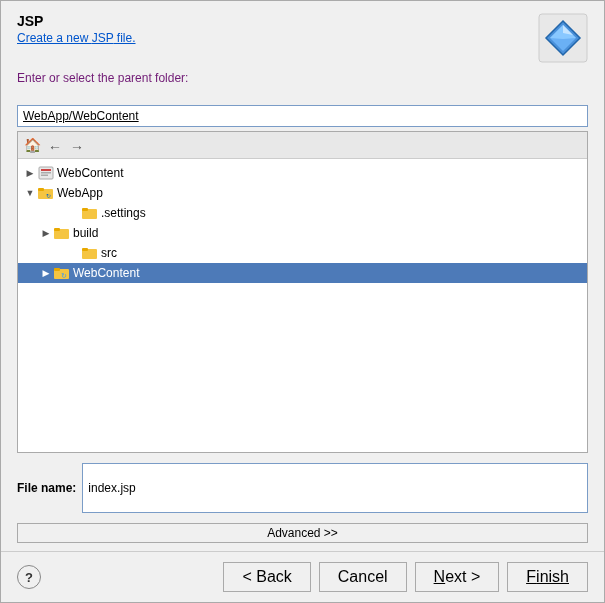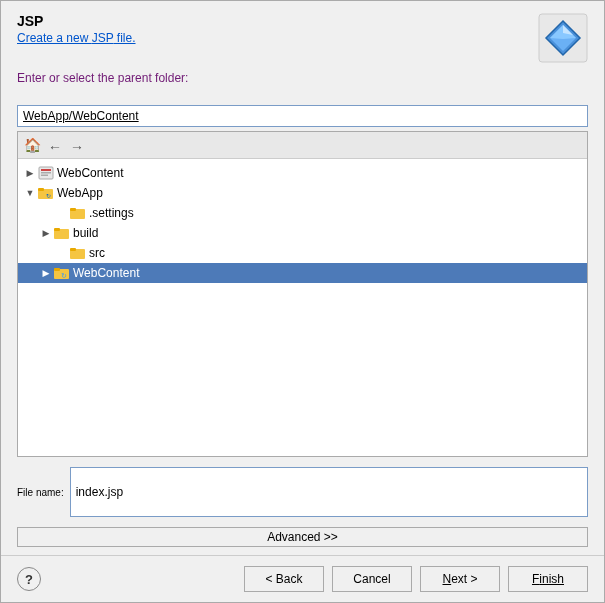--- a/index.html
+++ b/index.html
@@ -164,33 +164,34 @@
       flex-shrink: 0;
     }
 
     .item-label {
       color: #000;
       font-size: 12px;
     }
 
     .indent-1 { padding-left: 4px; }
     .indent-2 { padding-left: 20px; }
-    .indent-3 { padding-left: 36px; }
+    .indent-3 { padding-left: 48px; }
 
     .file-name-row {
       display: flex;
       align-items: center;
       margin-top: 10px;
       gap: 6px;
     }
 
     .file-name-label {
-      font-size: 10px;
+      font-size: 12px;
       color: #000;
       white-space: nowrap;
+      font-weight: bold;
     }
 
     .file-name-input {
       flex: 1;
       border: 1px solid #7a9cc7;
       padding: 17px 5px;
       font-size: 12px;
       background: white;
       color: #000;
       outline: none;
@@ -236,21 +237,21 @@
       color: #333;
     }
 
     .footer-right {
       display: flex;
       gap: 8px;
     }
 
     .footer-btn {
       padding: 5px 18px;
-      font-size: 12px;
+      font-size: 16px;
       background: #f0f0f0;
       border: 1px solid #aaa;
       cursor: pointer;
       color: #000;
       min-width: 80px;
     }
 
     .footer-btn.primary {
       background: #f0f0f0;
       text-decoration: underline;

